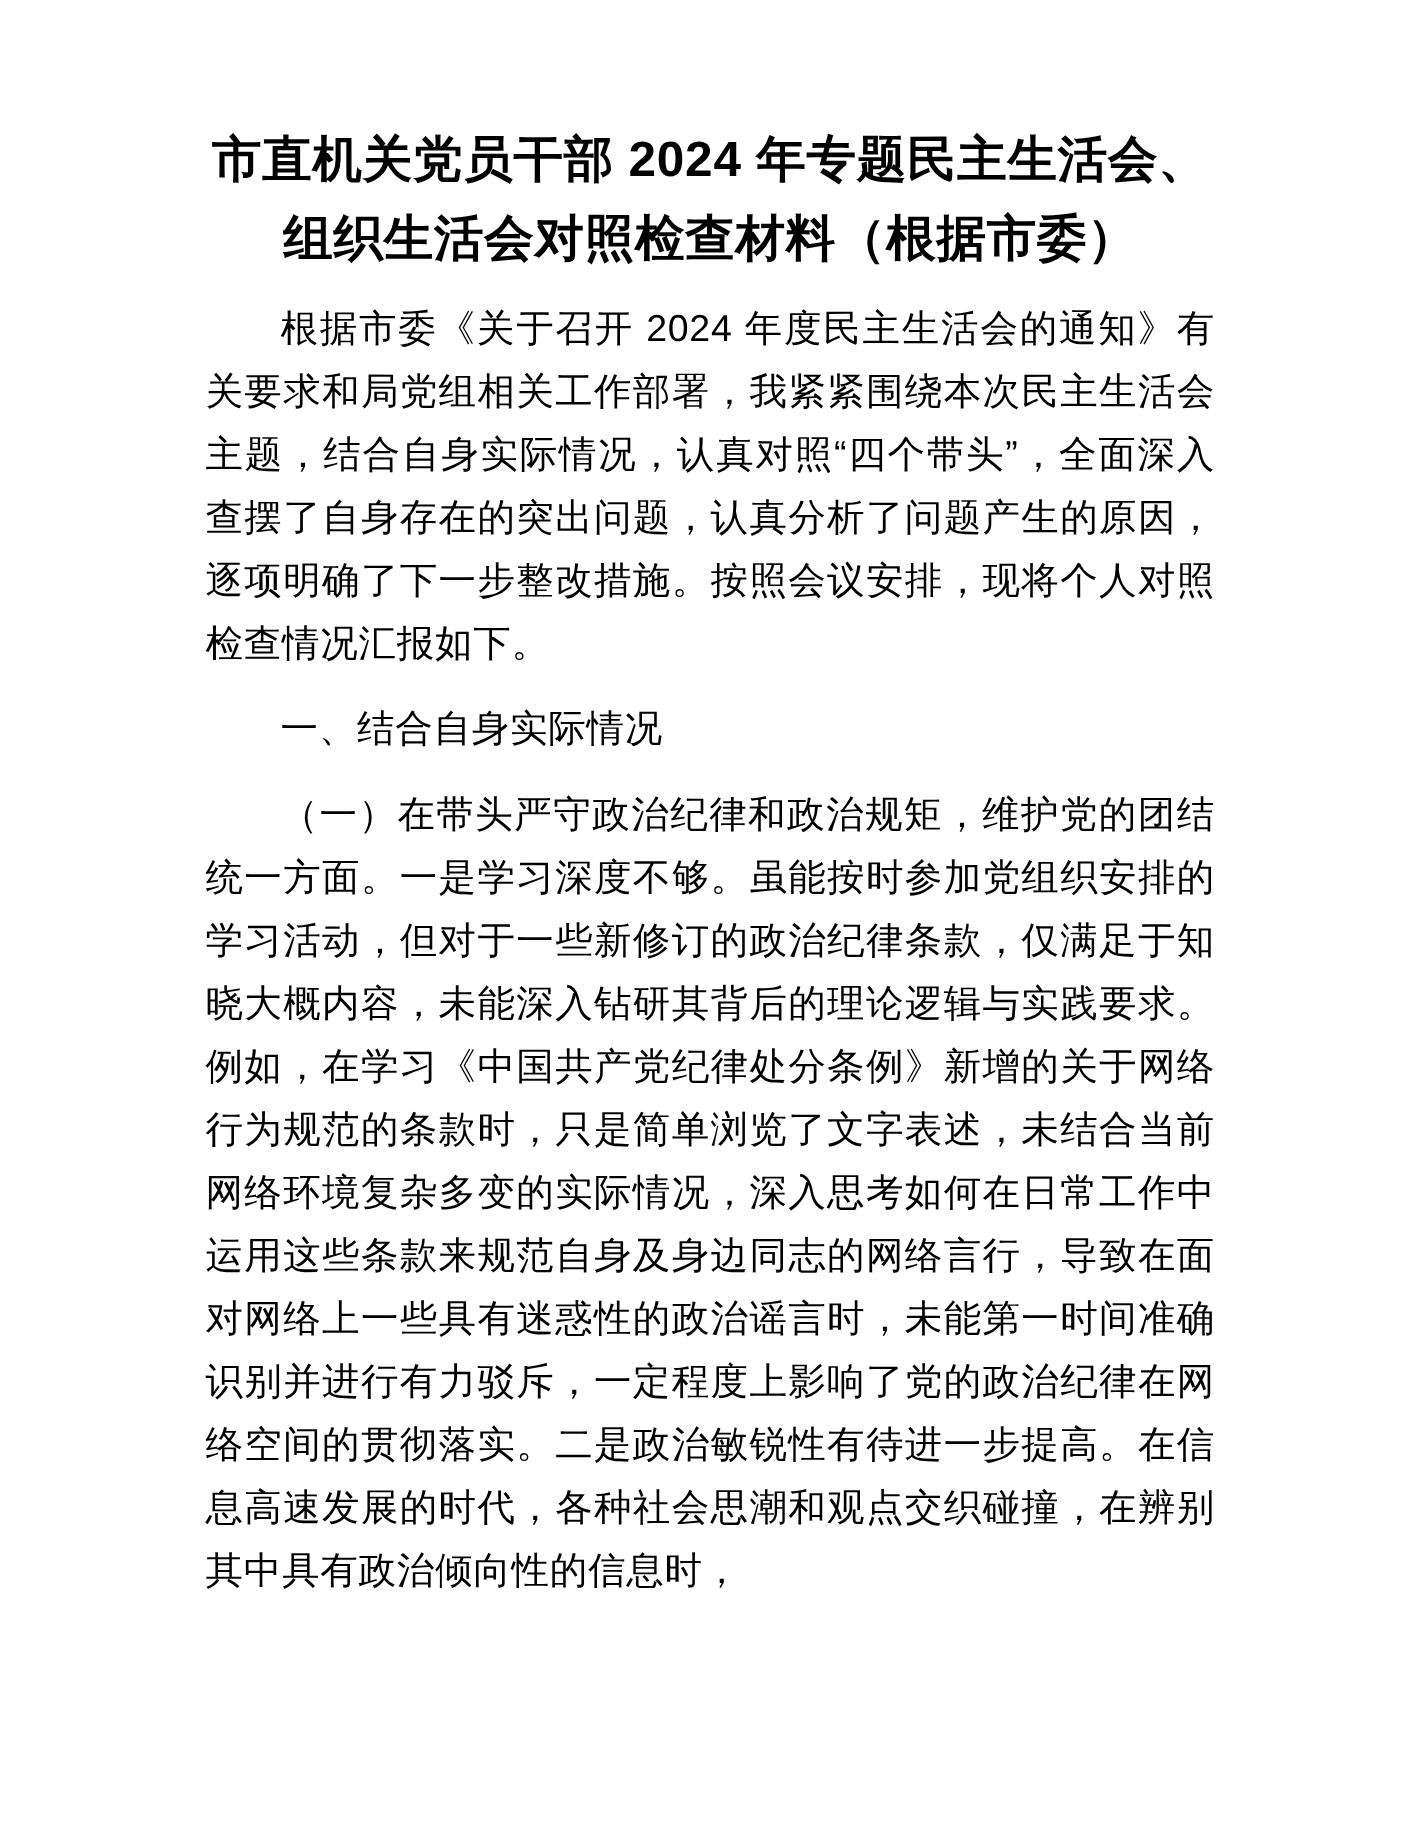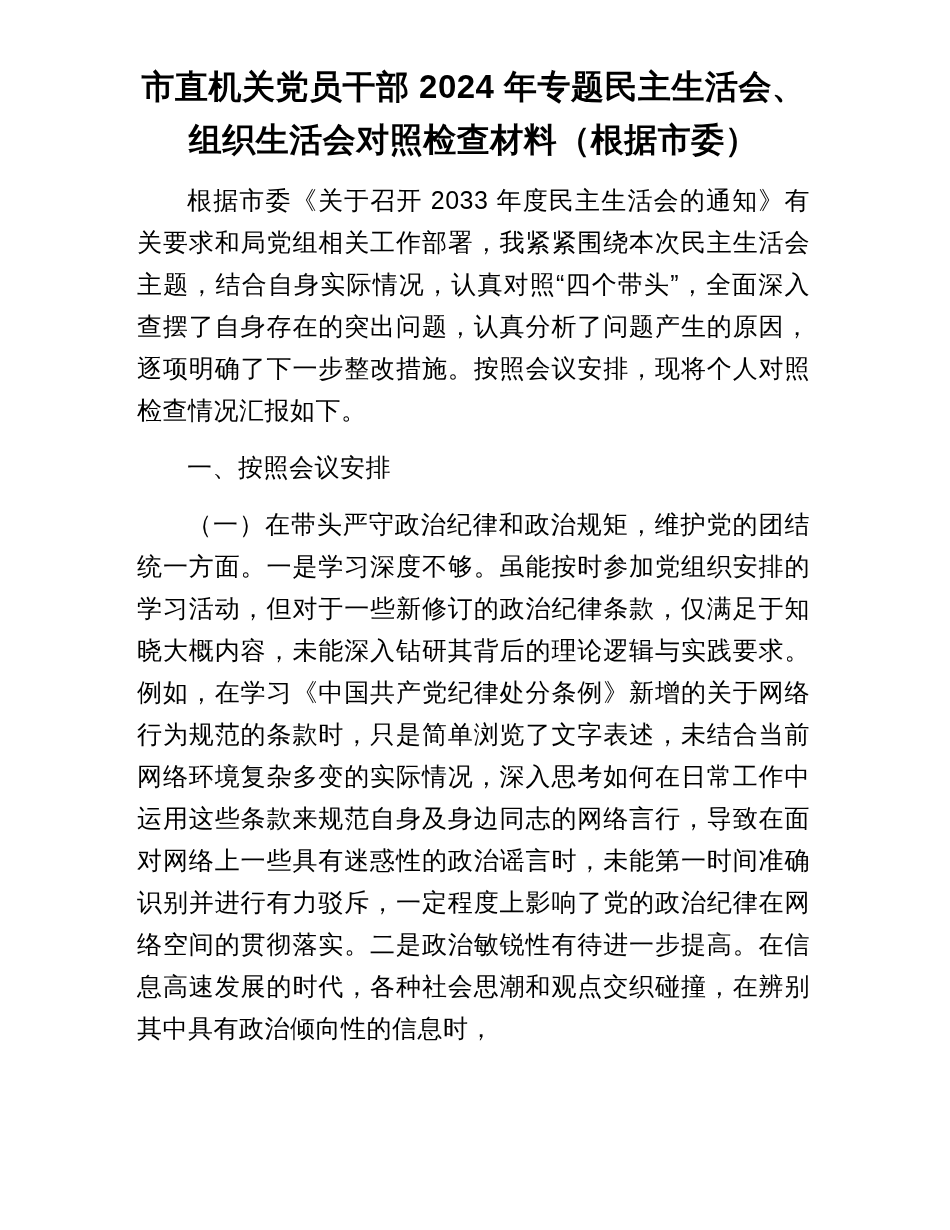--- a/index.html
+++ b/index.html
@@ -10,21 +10,21 @@
     width: 950px;
     height: 1230px;
     background: #ffffff;
     overflow: hidden;
     font-family: "Liberation Sans", "DejaVu Sans", sans-serif;
   }
   .page {
     box-sizing: border-box;
     width: 950px;
     height: 906px;
-    padding: 60px 140px 0 137px;
+    padding: 79px 140px 0 137px;
     background: #ffffff;
     color: #000000;
   }
   .doc-title {
     margin: 0 0 13px 0;
     font-size: 33px;
     font-weight: 700;
     line-height: 53px;
     text-align: center;
     letter-spacing: 0.5px;
@@ -51,18 +51,18 @@
 </style>
 </head>
 <body style="background: rgb(255, 255, 255);">
 
 <div class="page" style="color: rgb(0, 0, 0);">
   <h1 class="doc-title">
     <span class="title-line">市直机关党员干部 2024 年专题民主生活会、</span>
     <span class="title-line">组织生活会对照检查材料（根据市委）</span>
   </h1>
 
-  <p class="body-para">根据市委《关于召开 2033 年度民主生活会的通知》有关要求和局党组相关工作部署，我紧紧围绕本次民主生活会主题，结合自身实际情况，认真对照“四个带头”，全面深入查摆了自身存在的突出问题，认真分析了问题产生的原因，逐项明确了下一步整改措施。按照会议安排，现将个人对照检查情况汇报如下。</p>
+  <p class="body-para">根据市委《关于召开 2024 年度民主生活会的通知》有关要求和局党组相关工作部署，我紧紧围绕本次民主生活会主题，结合自身实际情况，认真对照“四个带头”，全面深入查摆了自身存在的突出问题，认真分析了问题产生的原因，逐项明确了下一步整改措施。按照会议安排，现将个人对照检查情况汇报如下。</p>
 
-  <h2 class="section-heading">一、按照会议安排</h2>
+  <h2 class="section-heading">一、结合自身实际情况</h2>
 
   <p class="body-para">（一）在带头严守政治纪律和政治规矩，维护党的团结统一方面。一是学习深度不够。虽能按时参加党组织安排的学习活动，但对于一些新修订的政治纪律条款，仅满足于知晓大概内容，未能深入钻研其背后的理论逻辑与实践要求。例如，在学习《中国共产党纪律处分条例》新增的关于网络行为规范的条款时，只是简单浏览了文字表述，未结合当前网络环境复杂多变的实际情况，深入思考如何在日常工作中运用这些条款来规范自身及身边同志的网络言行，导致在面对网络上一些具有迷惑性的政治谣言时，未能第一时间准确识别并进行有力驳斥，一定程度上影响了党的政治纪律在网络空间的贯彻落实。二是政治敏锐性有待进一步提高。在信息高速发展的时代，各种社会思潮和观点交织碰撞，在辨别其中具有政治倾向性的信息时，</p>
 </div>
 
 </body></html>

